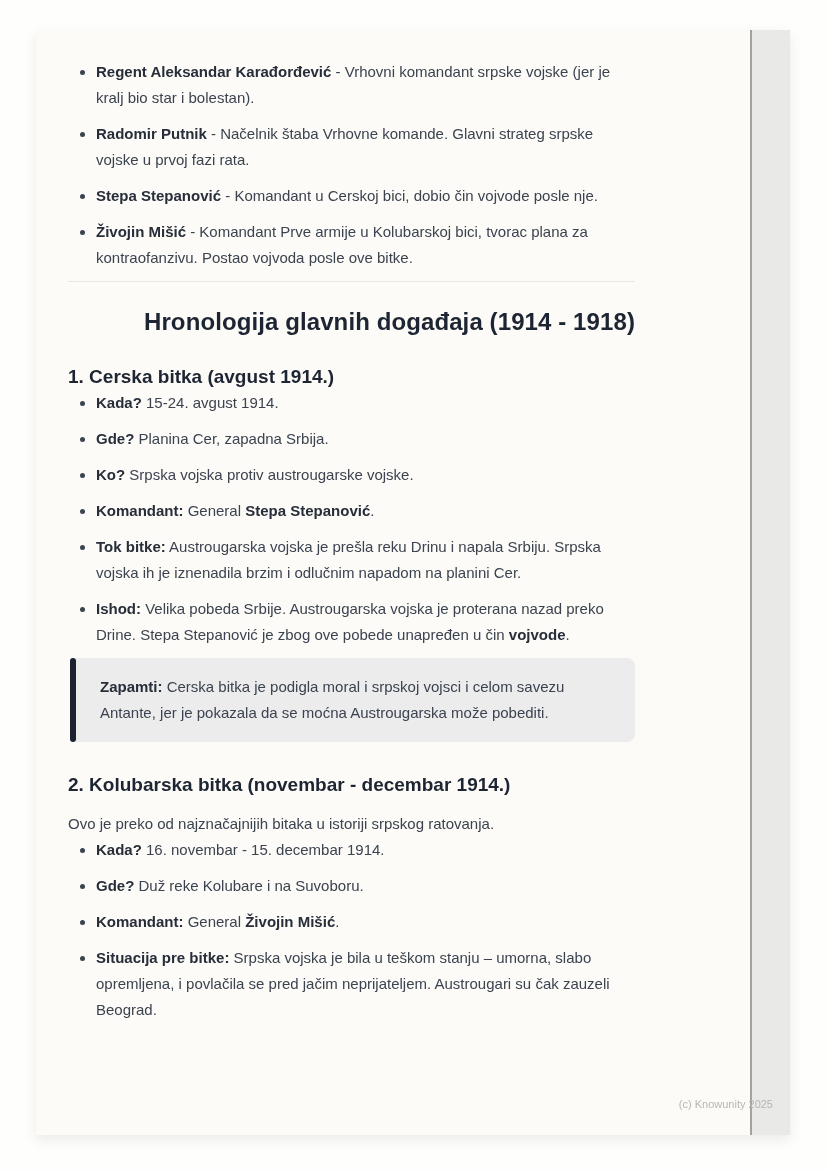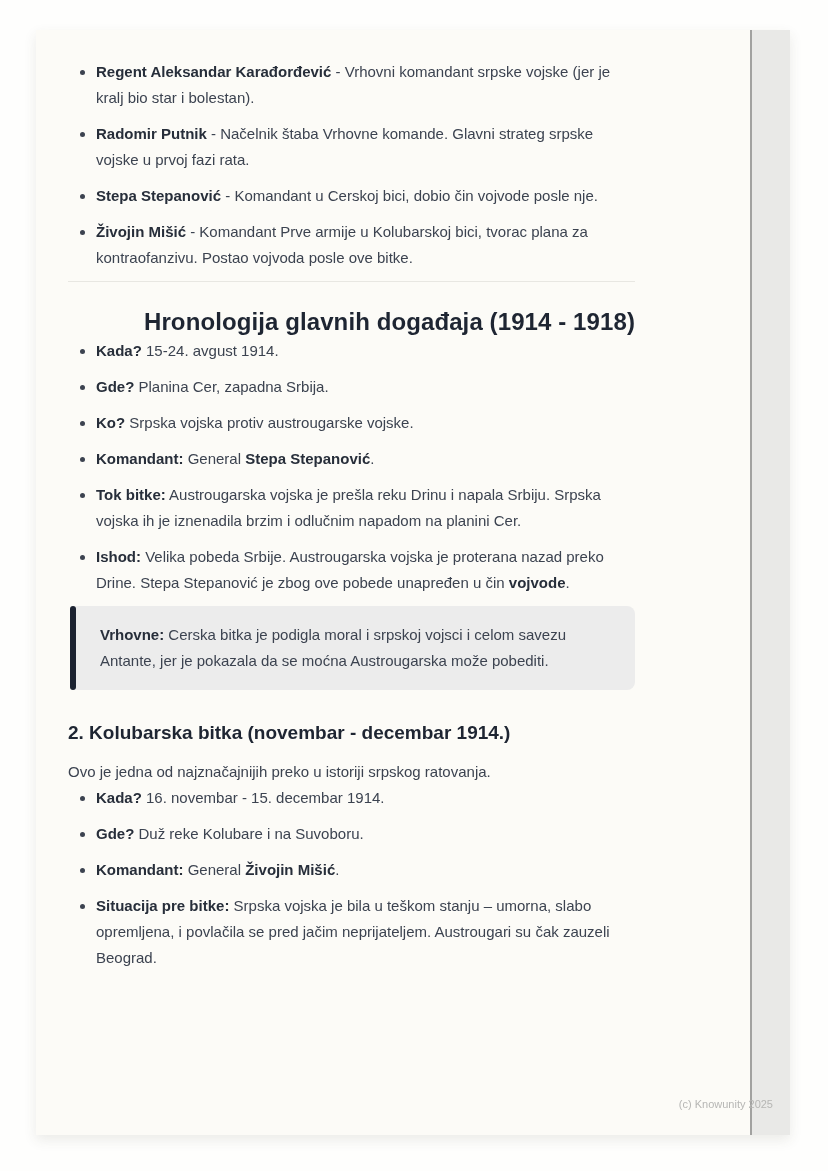--- a/index.html
+++ b/index.html
@@ -92,39 +92,40 @@
         <li><span class="b">Regent Aleksandar Karađorđević</span><span> - Vrhovni komandant srpske vojske (jer je kralj bio star i bolestan).</span></li>
         <li><span class="b">Radomir Putnik</span><span> - Načelnik štaba Vrhovne komande. Glavni strateg srpske vojske u prvoj fazi rata.</span></li>
         <li><span class="b">Stepa Stepanović</span><span> - Komandant u Cerskoj bici, dobio čin vojvode posle nje.</span></li>
         <li><span class="b">Živojin Mišić</span><span> - Komandant Prve armije u Kolubarskoj bici, tvorac plana za kontraofanzivu. Postao vojvoda posle ove bitke.</span></li>
       </ul>
 
     <hr class="divider">
 
     <h2>Hronologija glavnih događaja (1914 - 1918)</h2>
 
+    <h3>1. Cerska bitka (avgust 1914.)</h3>
 
 
     <ul class="facts">
         <li><span class="b">Kada?</span><span> 15-24. avgust 1914.</span></li>
         <li><span class="b">Gde?</span><span> Planina Cer, zapadna Srbija.</span></li>
         <li><span class="b">Ko?</span><span> Srpska vojska protiv austrougarske vojske.</span></li>
         <li><span class="b">Komandant:</span><span> General </span><span class="b">Stepa Stepanović</span><span>.</span></li>
         <li><span class="b">Tok bitke:</span><span> Austrougarska vojska je prešla reku Drinu i napala Srbiju. Srpska vojska ih je iznenadila brzim i odlučnim napadom na planini Cer.</span></li>
         <li><span class="b">Ishod:</span><span> Velika pobeda Srbije. Austrougarska vojska je proterana nazad preko Drine. Stepa Stepanović je zbog ove pobede unapređen u čin </span><span class="b">vojvode</span><span>.</span></li>
       </ul>
 
     <div class="callout">
       <span class="bar"></span>
-      <span><span class="b">Vrhovne:</span><span> Cerska bitka je podigla moral i srpskoj vojsci i celom savezu Antante, jer je pokazala da se moćna Austrougarska može pobediti.</span></span>
+      <span><span class="b">Zapamti:</span><span> Cerska bitka je podigla moral i srpskoj vojsci i celom savezu Antante, jer je pokazala da se moćna Austrougarska može pobediti.</span></span>
     </div>
 
     <h3 class="second">2. Kolubarska bitka (novembar - decembar 1914.)</h3>
 
-    <p><span>Ovo je jedna od najznačajnijih preko u istoriji srpskog ratovanja.</span></p>
+    <p><span>Ovo je preko od najznačajnijih bitaka u istoriji srpskog ratovanja.</span></p>
 
     <ul class="facts">
         <li><span class="b">Kada?</span><span> 16. novembar - 15. decembar 1914.</span></li>
         <li><span class="b">Gde?</span><span> Duž reke Kolubare i na Suvoboru.</span></li>
         <li><span class="b">Komandant:</span><span> General </span><span class="b">Živojin Mišić</span><span>.</span></li>
         <li><span class="b">Situacija pre bitke:</span><span> Srpska vojska je bila u teškom stanju – umorna, slabo opremljena, i povlačila se pred jačim neprijateljem. Austrougari su čak zauzeli Beograd.</span></li>
       </ul>
 
   </div>
 

